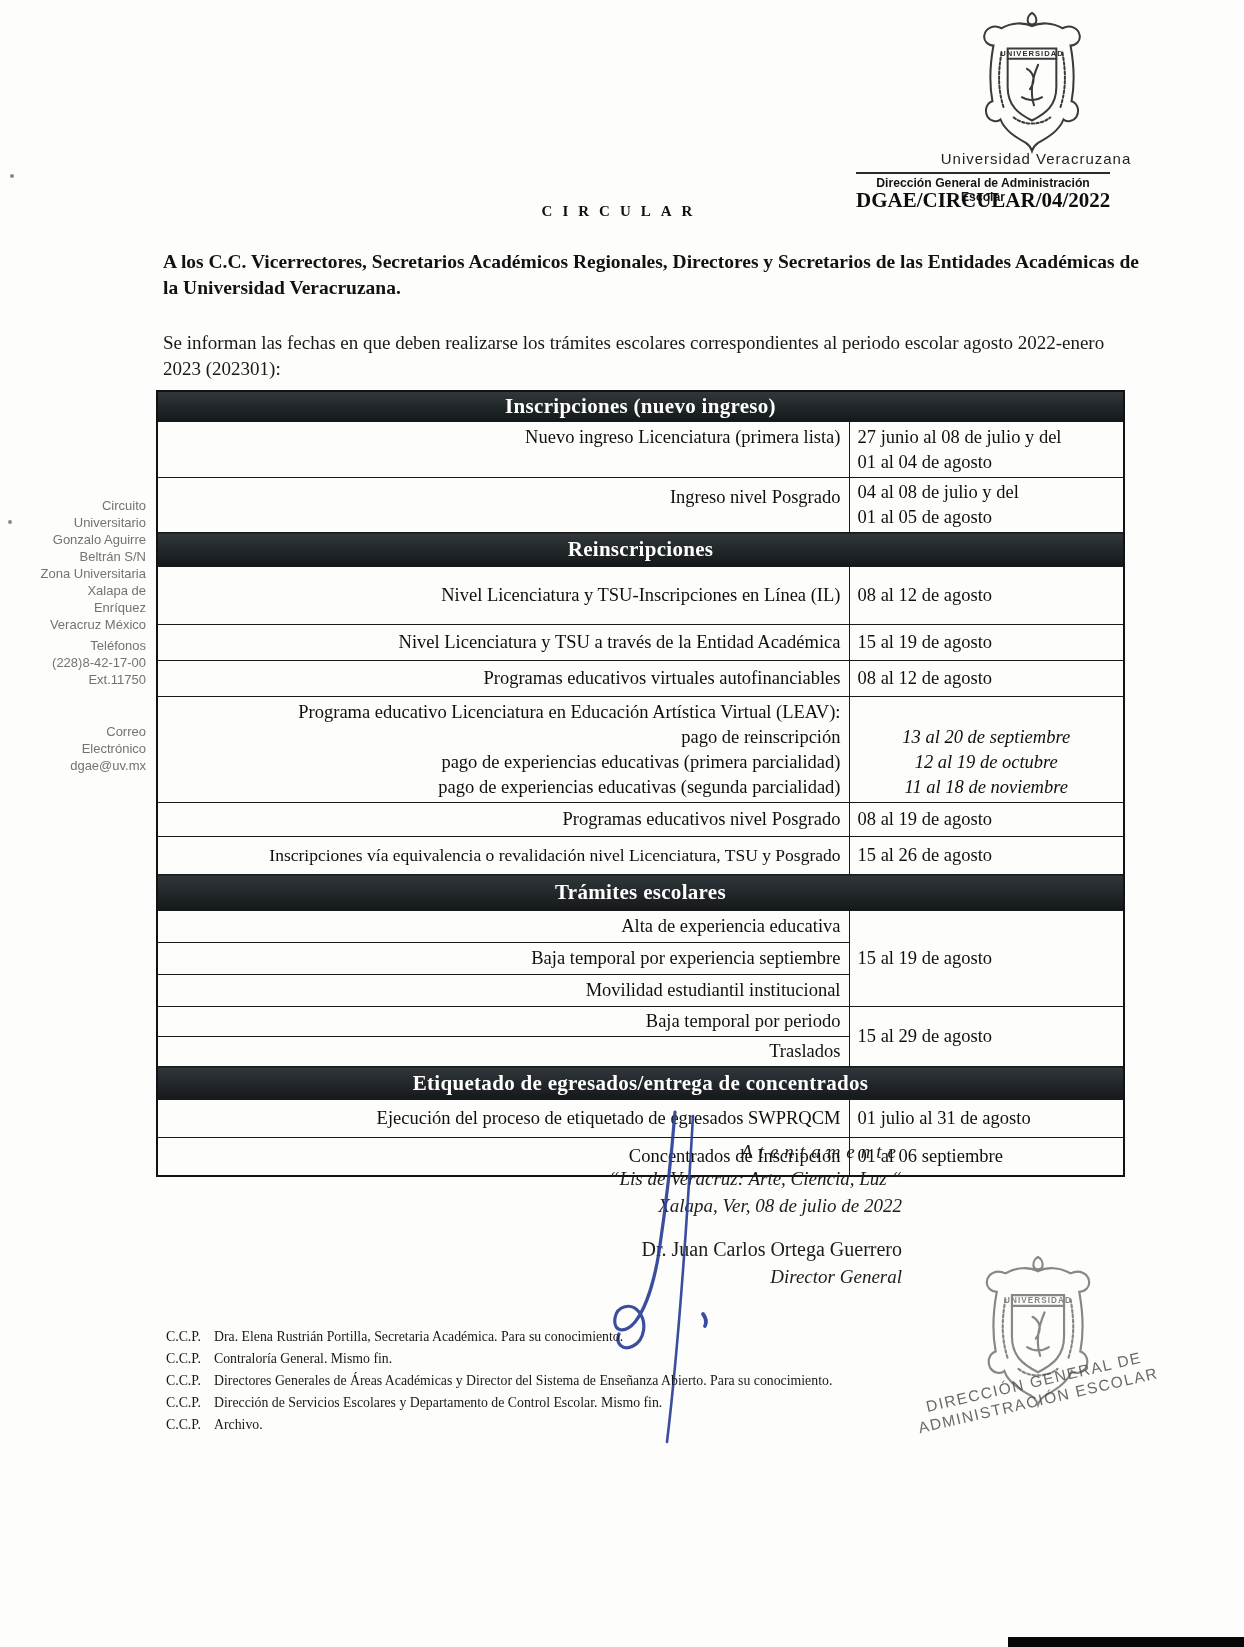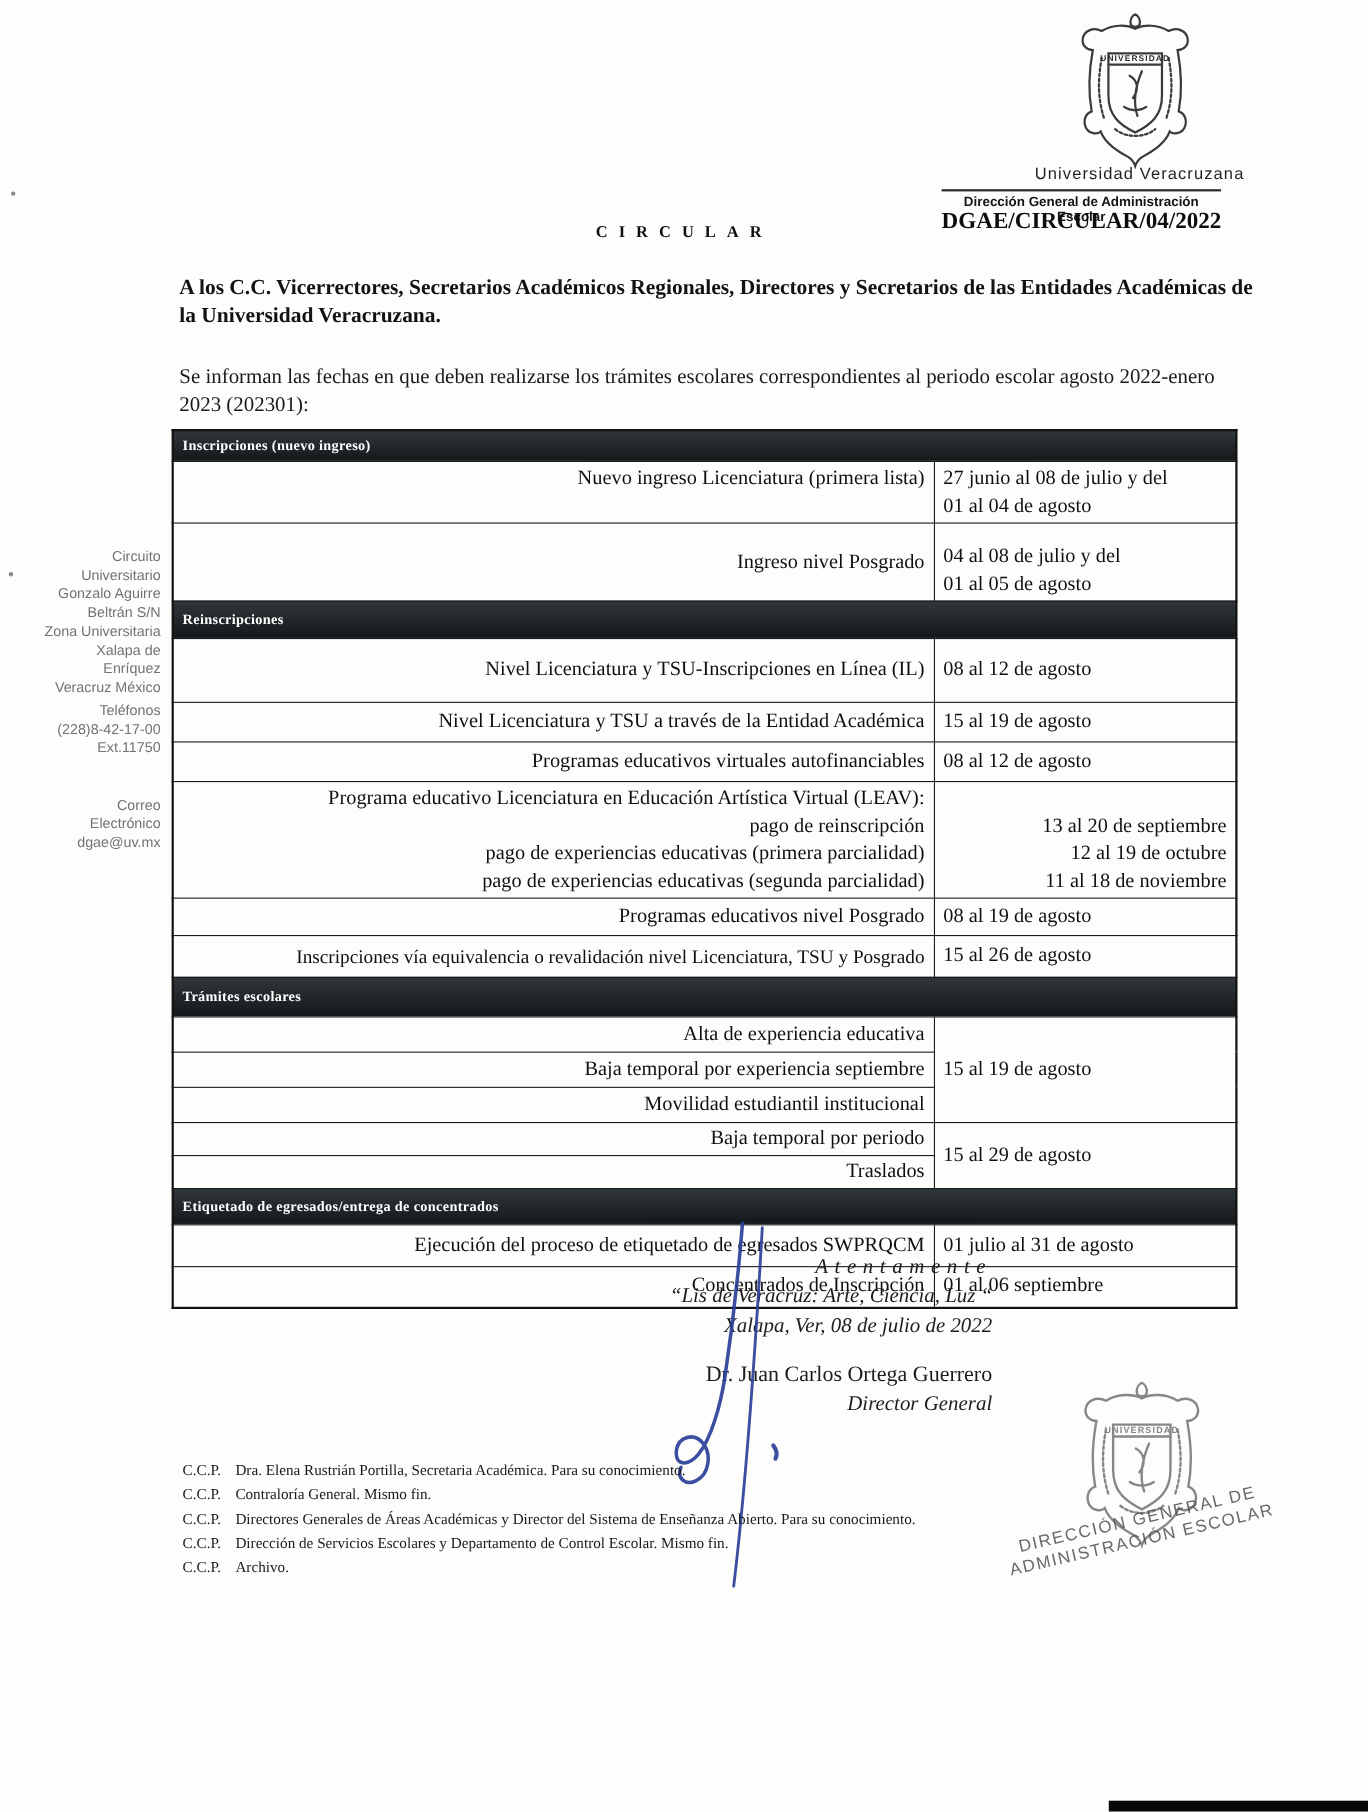--- a/index.html
+++ b/index.html
@@ -32,28 +32,28 @@
   .sidebar{left:28px;top:497px;width:118px;text-align:right;
     font-family:"Liberation Sans",sans-serif;font-size:13px;line-height:17px;color:#737373;}
   .sidebar .grp2{margin-top:4px;}
   .sidebar .grp3{margin-top:35px;}
 
   
   .sched{left:156px;top:390px;}
   table.sched-t{border-collapse:collapse;width:967px;table-layout:fixed;
     border:2.5px solid #121212;font-size:18.5px;color:#0f0f0f;}
   table.sched-t td{border:1.6px solid #1a1a1a;padding:2px 8px;vertical-align:middle;}
-  td.sec{background:linear-gradient(#30373a,#14181a);color:#fff;
-    font-weight:bold;font-size:13px;letter-spacing:.3px;padding:4px 0;}
+  td.sec{background:linear-gradient(#30373a,#14181a);color:#fff;text-align:center;
+    font-weight:bold;font-size:21px;letter-spacing:.3px;padding:4px 0;}
   td.cl{text-align:right;padding-right:12px;}
   td.cd{text-align:left;padding-left:10px;}
   td.small{font-size:17.5px;}
   .dline{line-height:25px;}
   .leav-lines div{line-height:25px;text-align:right;}
-  .leav-dates div{line-height:25px;text-align:right;}
+  .leav-dates div{line-height:25px;text-align:center;font-style:italic;}
   .sp25{height:25px;}
 
   
   .sig-block{left:382px;top:1138px;width:520px;text-align:right;line-height:27px;}
   .sig-salutation{font-style:italic;font-size:19px;letter-spacing:6px;}
   .sig-motto{font-style:italic;font-size:19px;}
   .sig-place{font-style:italic;font-size:19px;}
   .sig-name{font-size:20px;margin-top:17px;}
   .sig-role{font-style:italic;font-size:19px;}
   .sig-ink{left:575px;top:1102px;width:170px;height:352px;pointer-events:none;}
@@ -148,21 +148,21 @@
   <tr style="height:52px">
     <td class="cl" style="vertical-align:top;padding-top:5px">Nuevo ingreso Licenciatura (primera lista)</td>
     <td class="cd" style="vertical-align:top;padding-top:3px">
       <div class="dline">27 junio al 08 de julio y del</div>
       <div class="dline">01 al 04 de agosto</div>
     </td>
   </tr>
 
   <tr style="height:46px">
     <td class="cl" style="vertical-align:bottom;padding-bottom:24px">Ingreso nivel Posgrado</td>
-    <td class="cd" style="vertical-align:top;padding-top:18px">
+    <td class="cd" style="vertical-align:top;padding-top:2px">
       <div class="dline">04 al 08 de julio y del</div>
       <div class="dline">01 al 05 de agosto</div>
     </td>
   </tr>
 
   <tr style="height:34px">
           <td class="sec" colspan="2">Reinscripciones</td>
         </tr>
 
   <tr style="height:58px">

